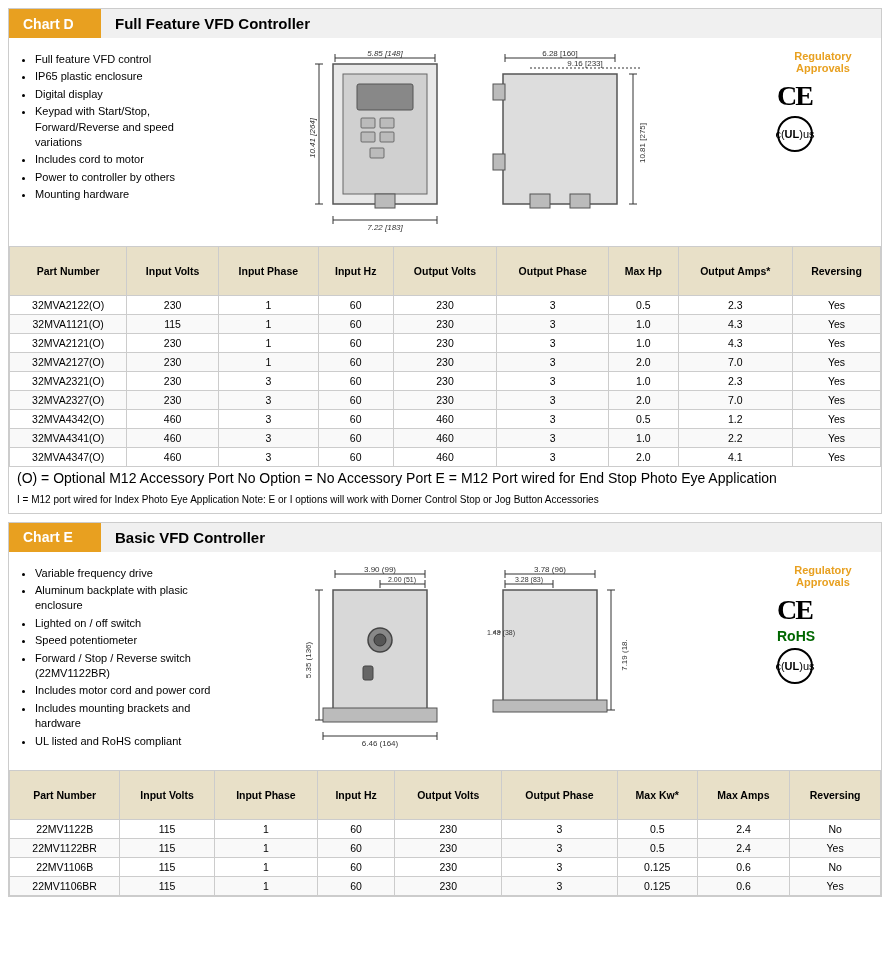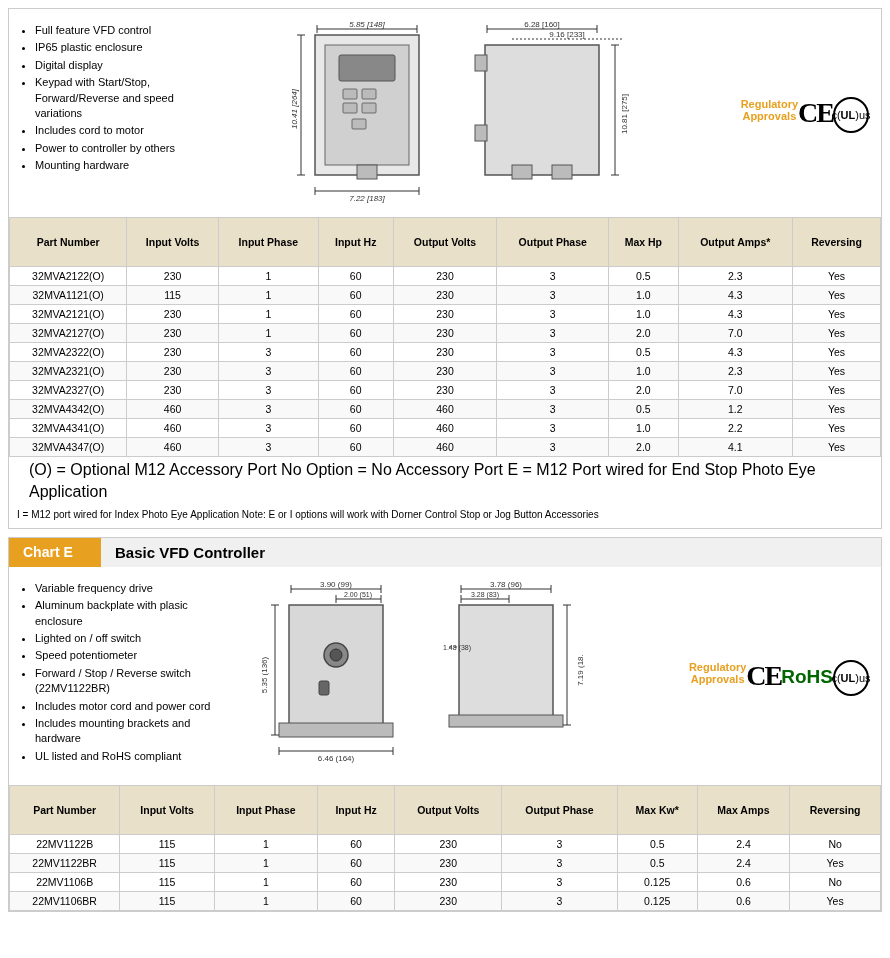--- a/index.html
+++ b/index.html
@@ -10,45 +10,49 @@
     .section-header { display: flex; align-items: stretch; }
     .chart-label { background: #e8a020; color: #fff; font-weight: bold; font-size: 14px; padding: 6px 14px; display: flex; align-items: center; min-width: 90px; }
     .chart-title { background: #f0f0f0; font-size: 15px; font-weight: bold; padding: 6px 14px; display: flex; align-items: center; flex: 1; border-left: 2px solid #e8a020; }
 
     .section-body { display: flex; padding: 8px; gap: 16px; }
     .bullet-list { flex: 0 0 200px; padding: 6px 0; }
     .bullet-list ul { list-style: disc; padding-left: 18px; }
     .bullet-list ul li { margin-bottom: 2px; line-height: 1.4; }
 
     .diagram-area { flex: 1; display: flex; justify-content: center; align-items: center; gap: 20px; }
-    .approvals-area { flex: 0 0 100px; display: flex; align-items: center; padding: 4px; }
+    .approvals-area { flex: 0 0 100px; display: flex; flex-direction: column; padding: 4px; }
     .approvals-title { color: #e8a020; font-weight: bold; font-size: 11px; text-align: center; margin-bottom: 6px; }
 
     
     .ce-mark { font-size: 28px; font-weight: bold; font-family: serif; letter-spacing: -2px; }
     .ul-container { display: flex; align-items: center; gap: 2px; margin-top: 4px; }
     .ul-circle { border: 2px solid #000; border-radius: 50%; width: 36px; height: 36px; display: flex; align-items: center; justify-content: center; font-weight: normal; font-size: 11px; }
 
     
     .data-table { width: 100%; border-collapse: collapse; font-size: 10.5px; }
     .data-table th { background: #e8e0c8; border: 1px solid #ccc; padding: 18px 6px; text-align: center; font-weight: bold; }
     .data-table td { border: 1px solid #ccc; padding: 3px 6px; text-align: center; }
     .data-table tr:nth-child(even) td { background: #f9f9f9; }
     .note-text { padding: 4px 8px; font-size: 10px; line-height: 1.4; }
 
     
     .diagram-svg { overflow: visible; }
 
     
-    .rohs-badge { color: #006600; font-weight: bold; font-size: 19px; margin-top: 2px; }
+    .rohs-badge { color: #006600; font-weight: bold; font-size: 14px; margin-top: 2px; }
   </style>
 </head>
 <body>
 
 <div class="section">
+  <div class="section-header">
+    <div class="chart-label">Chart D</div>
+    <div class="chart-title">Full Feature VFD Controller</div>
+  </div>
 
   <div class="section-body">
 
     <div class="bullet-list">
       <ul id="chartD-bullets">
           <li>Full feature VFD control</li>
           <li>IP65 plastic enclosure</li>
           <li>Digital display</li>
           <li>Keypad with Start/Stop, Forward/Reverse and speed variations</li>
           <li>Includes cord to motor</li>
@@ -184,31 +188,20 @@
           <td>230</td>
           <td>1</td>
           <td>60</td>
           <td>230</td>
           <td>3</td>
           <td>2.0</td>
           <td>7.0</td>
           <td>Yes</td>
         </tr>
         <tr>
-          <td>32MVA2322(O)</td>
-          <td>230</td>
-          <td>3</td>
-          <td>60</td>
-          <td>230</td>
-          <td>3</td>
-          <td>0.5</td>
-          <td>4.3</td>
-          <td>Yes</td>
-        </tr>
-        <tr>
           <td>32MVA2321(O)</td>
           <td>230</td>
           <td>3</td>
           <td>60</td>
           <td>230</td>
           <td>3</td>
           <td>1.0</td>
           <td>2.3</td>
           <td>Yes</td>
         </tr>
@@ -252,21 +245,21 @@
           <td>60</td>
           <td>460</td>
           <td>3</td>
           <td>2.0</td>
           <td>4.1</td>
           <td>Yes</td>
         </tr>
       </tbody>
   </table>
 
-  <div class="note-text" style="font-size:16px; padding:2px 8px;margin-left:12px;">(O) = Optional M12 Accessory Port    No Option = No Accessory Port    E = M12 Port wired for End Stop Photo Eye Application</div>
+  <div class="note-text" style="font-size:14px; padding:2px 8px;">(O) = Optional M12 Accessory Port    No Option = No Accessory Port    E = M12 Port wired for End Stop Photo Eye Application</div>
   <div class="note-text" style="font-size:10px; padding:2px 8px 6px 8px;">I = M12 port wired for Index Photo Eye Application    Note: E or I options will work with Dorner Control Stop or Jog Button Accessories</div>
 </div>
 
 <div class="section">
   <div class="section-header">
     <div class="chart-label">Chart E</div>
     <div class="chart-title">Basic VFD Controller</div>
   </div>
 
   <div class="section-body">

